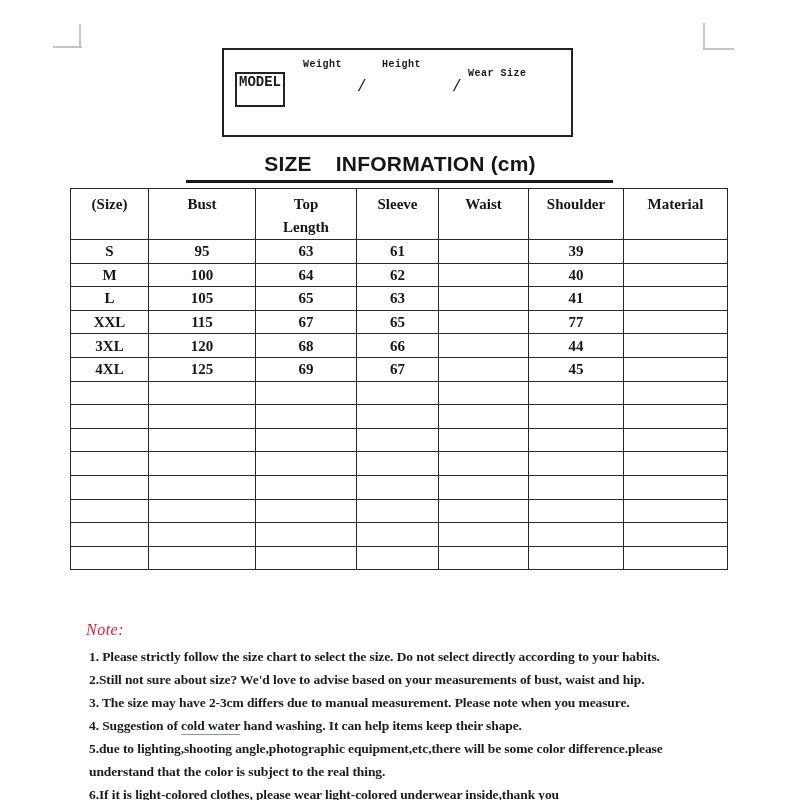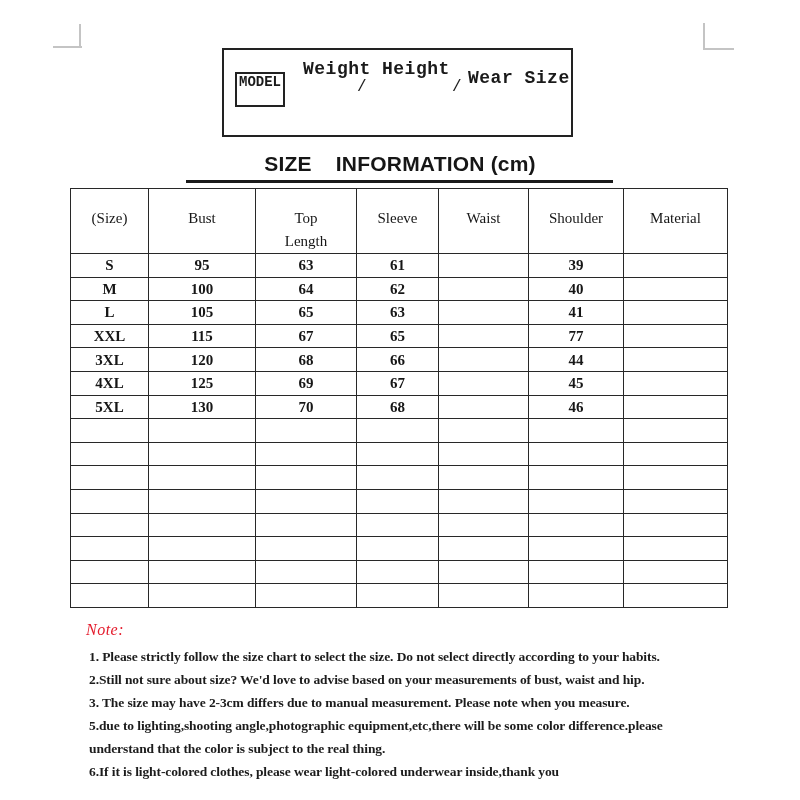--- a/index.html
+++ b/index.html
@@ -12,21 +12,21 @@
   .crop-tl-v { left:79px;  top:24px; width:2px;  height:24px; }
   .crop-tl-h { left:53px;  top:46px; width:29px; height:2px;  }
   .crop-tr-v { left:703px; top:23px; width:2px;  height:27px; }
   .crop-tr-h { left:703px; top:48px; width:31px; height:2px;  }
 
   
   .model-box { position:absolute; left:222px; top:48px; width:351px; height:89px; border:2px solid #222; }
   .model-inner { position:absolute; left:11px; top:22px; width:50px; height:35px; border:2px solid #222;
                  display:flex; align-items:flex-start; justify-content:center;
                  font-family:"Liberation Mono", monospace; font-size:14px; font-weight:600; color:#1a1a1a; }
-  .mh { position:absolute; font-family:"Liberation Mono", monospace; font-size:18px; font-weight:600;
+  .mh { position:absolute; font-family:"Liberation Mono", monospace; font-size:10px; font-weight:600;
         letter-spacing:0.5px; color:#1a1a1a; white-space:pre;text-align:center; }
   .mh-weight { left:79px;  top:9px; }
   .mh-height { left:158px; top:9px; }
   .mh-wear   { left:244px; top:18px; }
   .slash { position:absolute; font-family:"Liberation Mono", monospace; font-size:16px; color:#1a1a1a; }
   .slash-1 { left:133px; top:28px; }
   .slash-2 { left:228px; top:28px; }
 
   
   .title { position:absolute; left:0; top:152px; width:800px; text-align:center;
@@ -34,21 +34,21 @@
            color:#161616; white-space:pre; letter-spacing:0.2px; }
   .title-underline { position:absolute; left:186px; top:180px; width:427px; height:2.5px; background:#1b1b1b; }
 
   
   .size-table { position:absolute; left:70px; top:188px; width:657px;
                 border-collapse:collapse; table-layout:fixed; }
   .size-table th, .size-table td { border:1.5px solid #282828; text-align:center;
                 font-family:"Liberation Serif", serif; font-size:15px; font-weight:600;
                 color:#161616; padding:0; overflow:hidden; }
   .size-table thead tr { height:51px; }
-  .size-table thead th { vertical-align:top; padding-top:18px; line-height:23px; font-weight:400; }
+  .size-table thead th { vertical-align:top; padding-top:4px; line-height:23px; font-weight:700; }
   .size-table tbody tr { height:23.6px; }
   .size-table tbody td { vertical-align:middle; line-height:22px; }
 
   
   .note-label { position:absolute; left:86px; top:621px; font-family:"Liberation Serif", serif;
                 font-style:italic; font-weight:normal; font-size:16px; letter-spacing:0.5px; }
   .notes { position:absolute; left:89px; top:645px; width:680px;
            font-family:"Liberation Serif", serif; font-size:13.5px; font-weight:600;
            color:#1c1c1c; letter-spacing:-0.1px; }
   .note-line { line-height:23px; white-space:nowrap; }
@@ -163,29 +163,20 @@
         <tr>
           <td>4XL</td>
           <td>125</td>
           <td>69</td>
           <td>67</td>
           <td></td>
           <td>45</td>
           <td></td>
         </tr>
         <tr>
-          <td>5XL</td>
-          <td>130</td>
-          <td>70</td>
-          <td>68</td>
-          <td></td>
-          <td>46</td>
-          <td></td>
-        </tr>
-        <tr>
           <td></td>
           <td></td>
           <td></td>
           <td></td>
           <td></td>
           <td></td>
           <td></td>
         </tr>
         <tr>
           <td></td>
@@ -258,20 +249,23 @@
       <div>
         <div class="note-line">1. Please strictly follow the size chart to select the size. Do not select directly according to your habits.</div>
       </div>
       <div>
         <div class="note-line">2.Still not sure about size? We'd love to advise based on your measurements of bust, waist and hip.</div>
       </div>
       <div>
         <div class="note-line">3. The size may have 2-3cm differs due to manual measurement. Please note when you measure.</div>
       </div>
       <div>
+        <div class="note-line"><span>4. Suggestion of </span><span class="underlined" style="border-bottom-color: rgb(125, 154, 181);">cold water</span><span> hand washing. It can help items keep their shape.</span></div>
+      </div>
+      <div>
         <div class="note-line">5.due to lighting,shooting angle,photographic equipment,etc,there will be some color difference.please</div>
         <div class="note-line">understand that the color is subject to the real thing.</div>
       </div>
       <div>
         <div class="note-line">6.If it is light-colored clothes, please wear light-colored underwear inside,thank you</div>
       </div>
     </div>
 
 </div>
 

